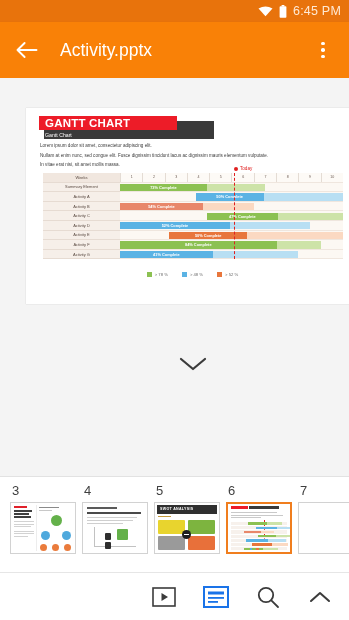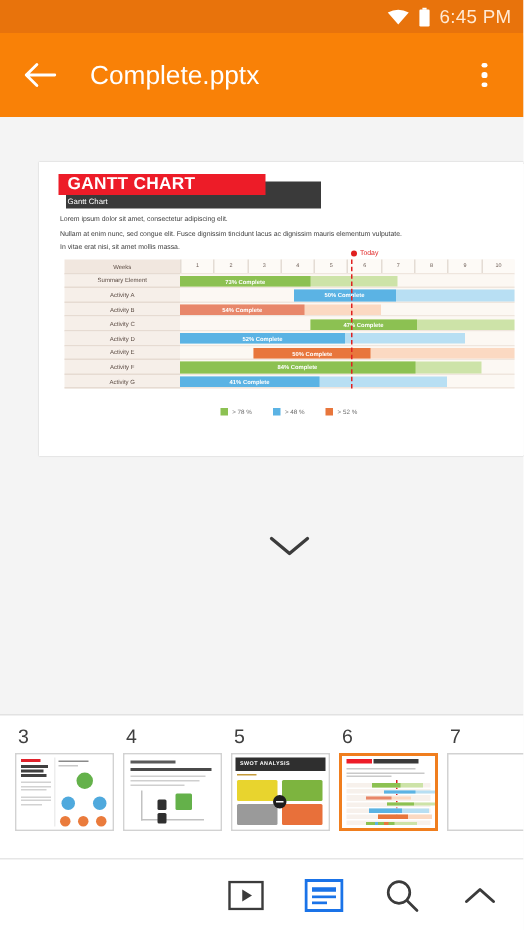--- a/index.html
+++ b/index.html
@@ -157,21 +157,21 @@
     </span>
     <span class="status-time">6:45 PM</span>
   </div>
 
   <div class="appbar">
     <div class="back-btn">
       <svg width="22" height="18" viewBox="0 0 22 18">
         <path d="M1.5 9 H20.5 M1.5 9 L8.6 2 M1.5 9 L8.6 16" stroke="#ffffff" stroke-width="1.9" fill="none" stroke-linecap="round" stroke-linejoin="round"></path>
       </svg>
     </div>
-    <div class="appbar-title">Complete.pptx</div>
+    <div class="appbar-title">Activity.pptx</div>
     <div class="overflow-btn">
       <i></i>
         <i></i>
         <i></i>
     </div>
   </div>
 
   <div class="canvas">
 
     <div class="slide">

